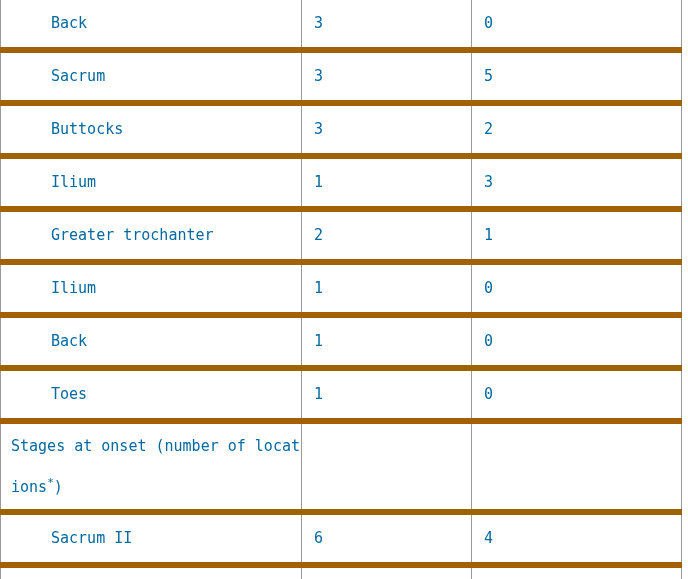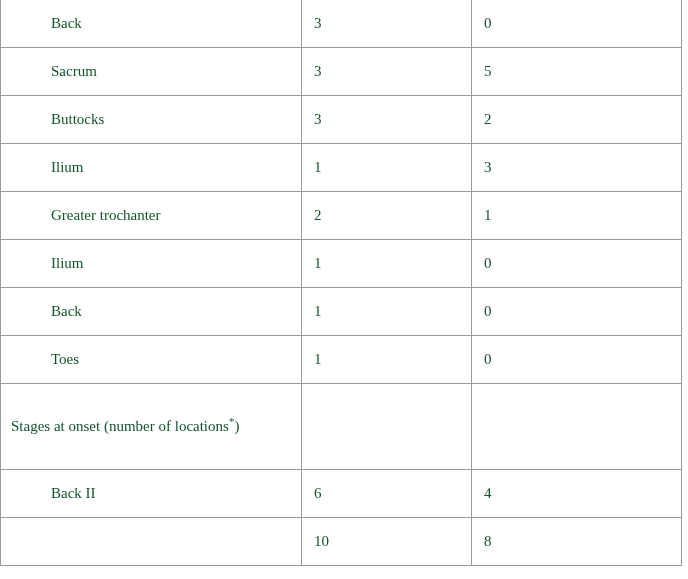--- a/index.html
+++ b/index.html
@@ -36,32 +36,31 @@
   table.data-table col.c-v1    { width: 170px; }
   table.data-table col.c-v2    { width: 210px; }
 
   table.data-table td {
     border: 1px solid #999999;
     border-top: none;
     font-size: 15px;
     line-height: 45px;
     vertical-align: middle;
     background: #ffffff;
-    color: #14532d;
+    color: #0369a1;
     letter-spacing: 0px;
     white-space: nowrap;
-    font-family: Liberation Serif, serif;
   }
 
   
   table.data-table td.cell-label { border-left: 1px solid #999999; }
   table.data-table tr:last-child td { border-bottom: 1px solid #999999; }
 
   
-  table.data-table tr + tr td { border-top: 1px solid #a16207; }
+  table.data-table tr + tr td { border-top: 6px solid #a16207; }
 
   .cell-label {
     padding-left: 50px;
     height: 45px;
   }
   .cell-label.top-level {
     padding-left: 10px;
     white-space: normal;
     line-height: 41px;
     height: 83px;
@@ -131,21 +130,21 @@
           <td class="cell-label"><span>Toes</span></td>
           <td class="cell-value">1</td>
           <td class="cell-value">0</td>
         </tr>
         <tr>
           <td class="cell-label top-level"><span>Stages at onset (number of locations</span><sup class="footnote-mark">*</sup><span>)</span></td>
           <td class="cell-value tall"></td>
           <td class="cell-value tall"></td>
         </tr>
         <tr>
-          <td class="cell-label"><span>Back II</span></td>
+          <td class="cell-label"><span>Sacrum II</span></td>
           <td class="cell-value">6</td>
           <td class="cell-value">4</td>
         </tr>
         <tr>
           <td class="cell-label"></td>
           <td class="cell-value">10</td>
           <td class="cell-value">8</td>
         </tr>
       </tbody>
   </table>

